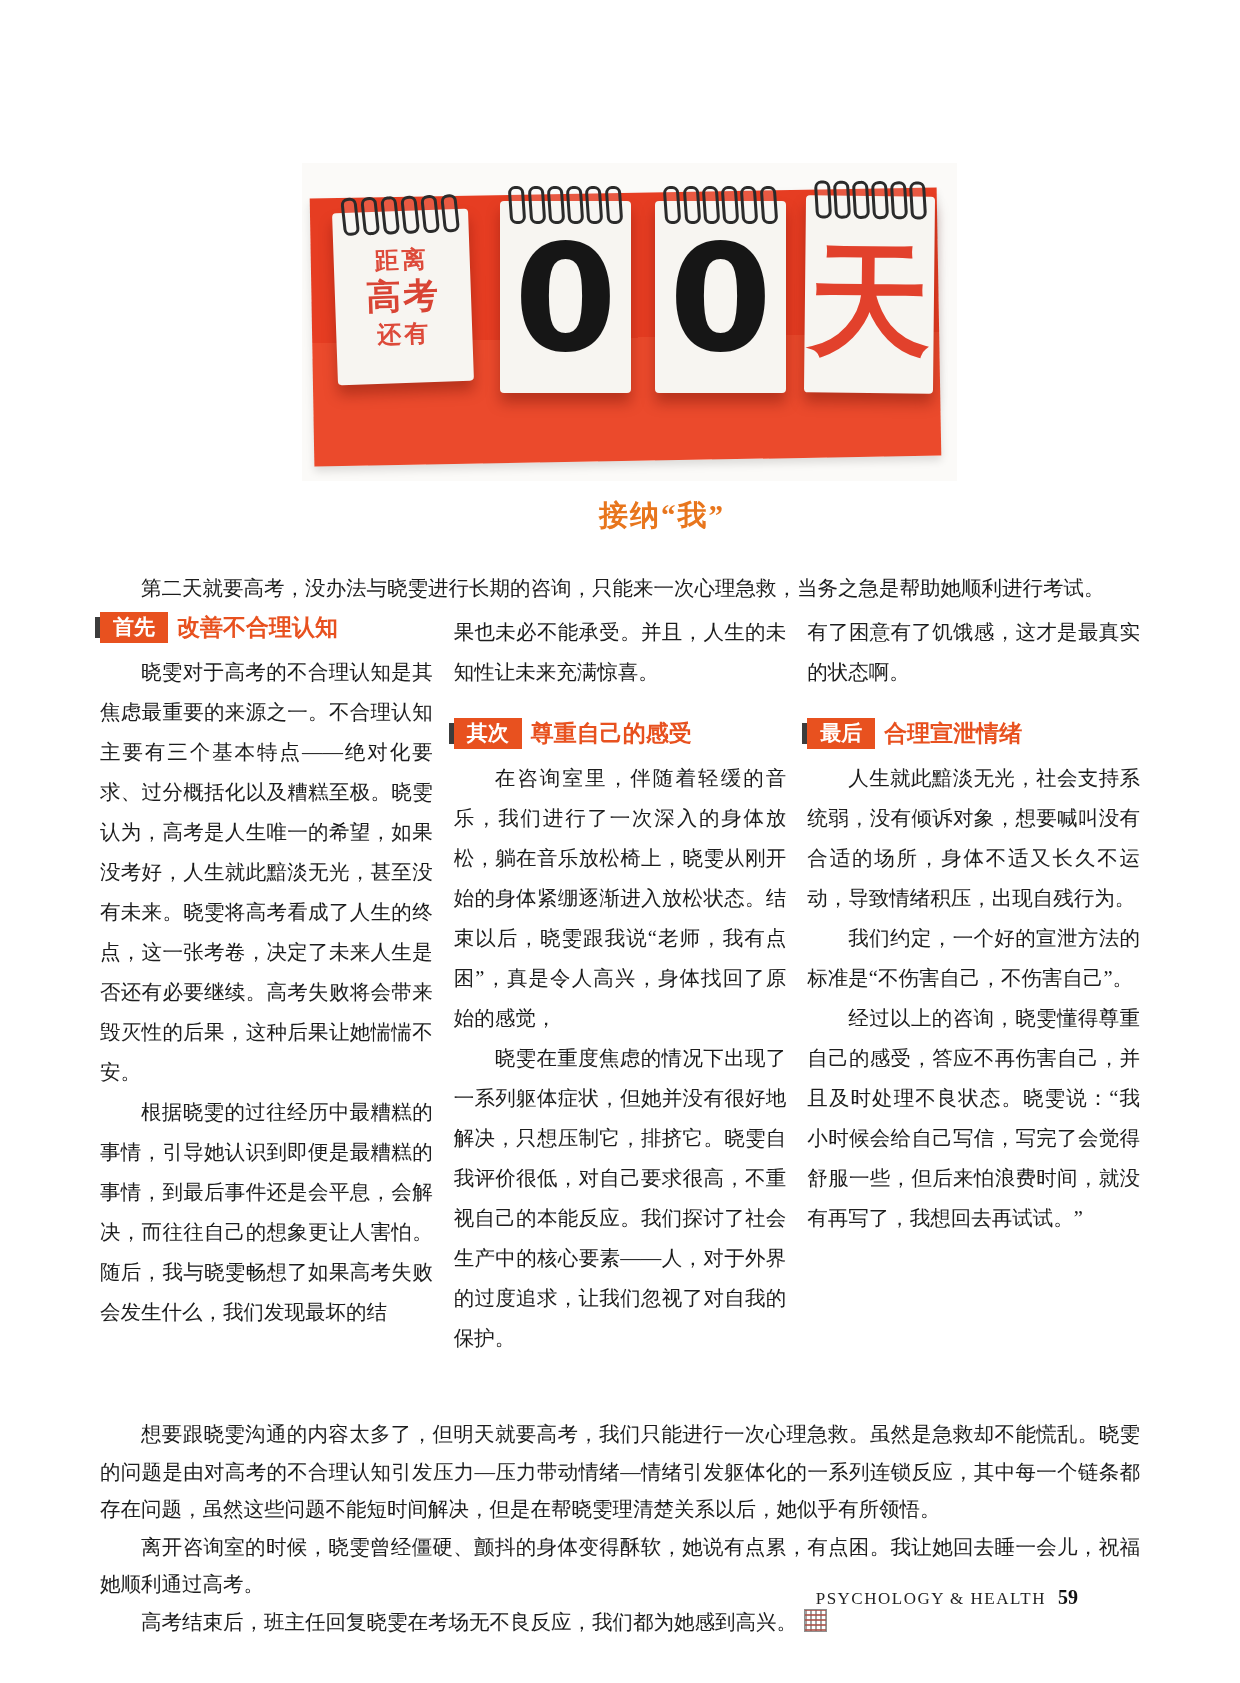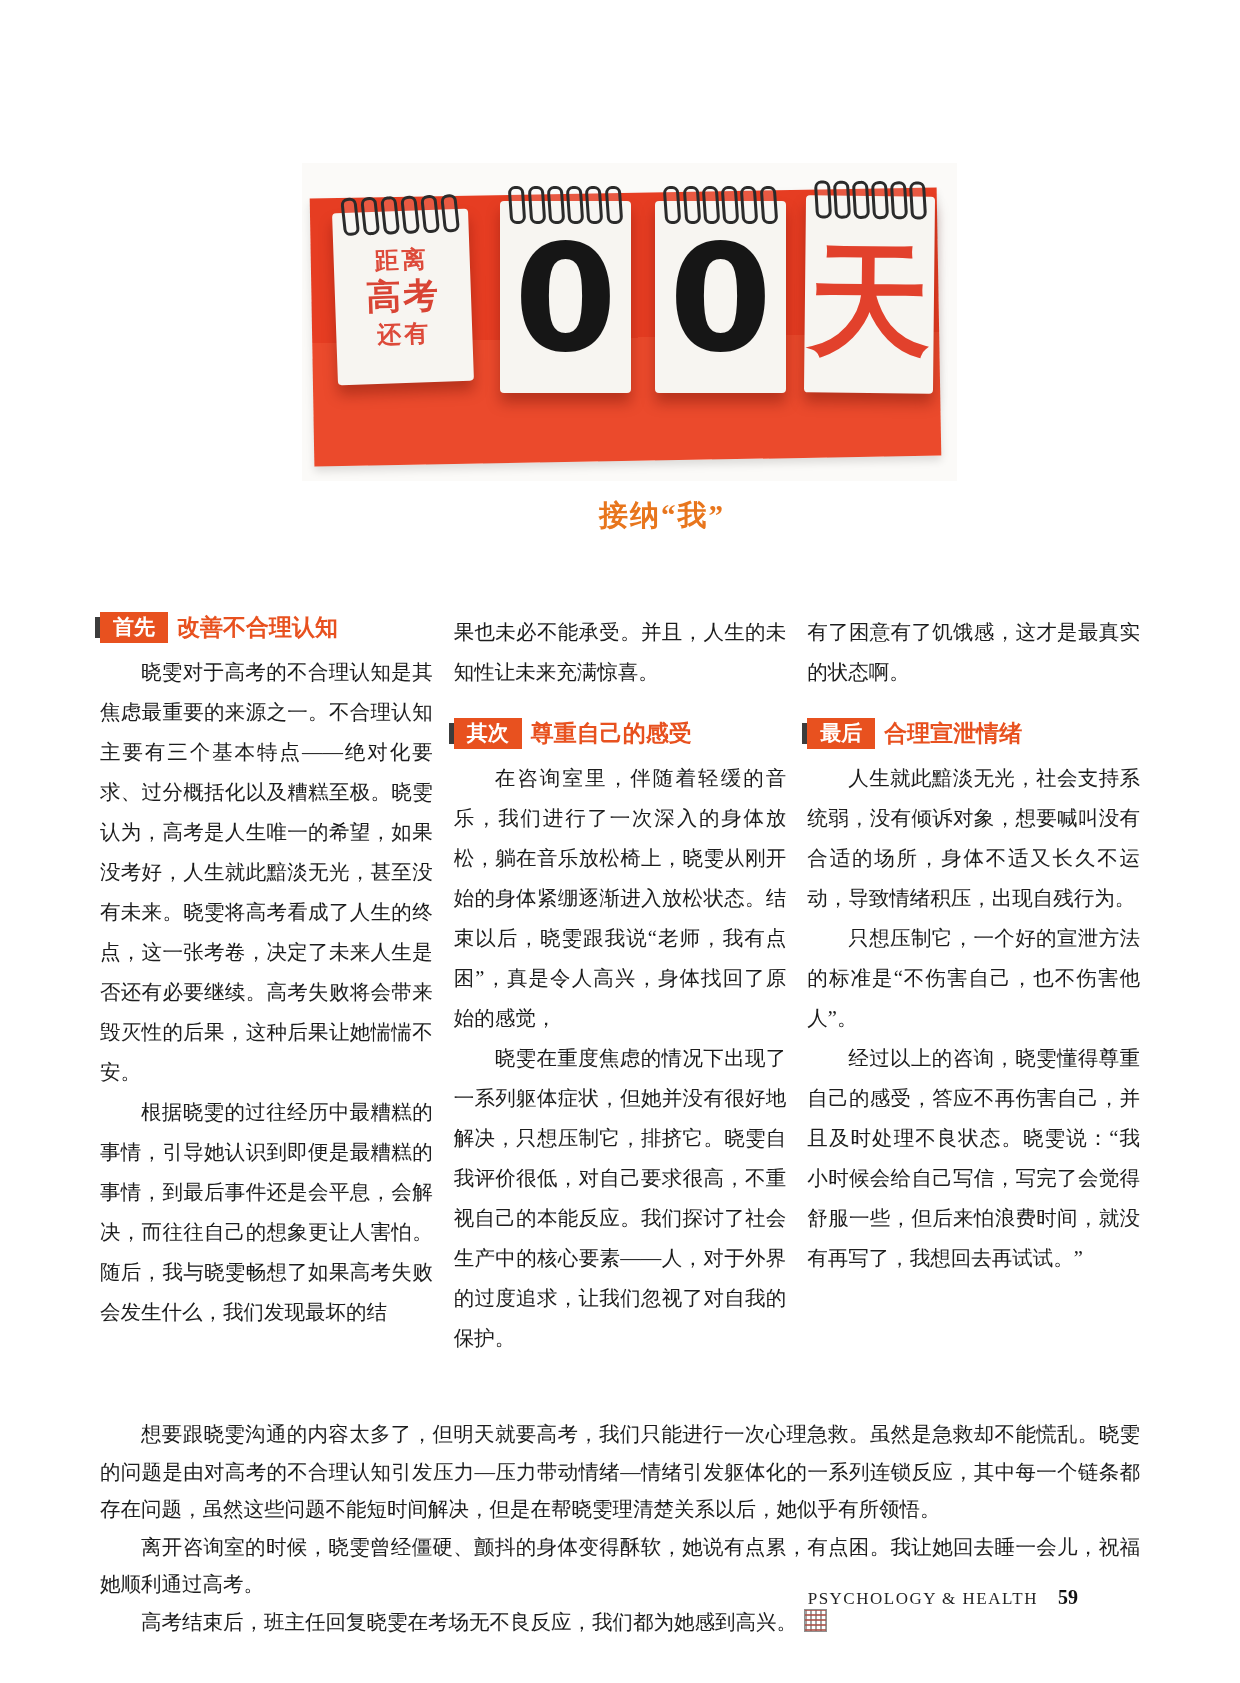--- a/index.html
+++ b/index.html
@@ -53,21 +53,21 @@
 
   
   .bless-body{position:absolute;left:100px;top:1416px;width:1040px;}
   .bpara{margin:0;font-size:20.5px;line-height:37.5px;text-align:justify;text-indent:2em;}
   .end-seal{display:inline-block;width:21px;height:21px;margin-left:7px;vertical-align:-3px;
             border:1px solid #8f8f8f;
             background-image:repeating-linear-gradient(0deg,rgba(170,80,70,.8) 0 2px,transparent 2px 5px),
                              repeating-linear-gradient(90deg,rgba(120,120,120,.7) 0 2px,transparent 2px 5px);}
 
   
-  .footer{position:absolute;right:162px;top:1586px;display:flex;align-items:baseline;gap:20px;}
+  .footer{position:absolute;right:162px;top:1586px;display:flex;align-items:baseline;gap:12px;}
   .journal{font-size:17px;letter-spacing:1.5px;color:#222;}
   .pageno{font-size:20px;font-weight:700;color:#111;text-align:center;}
 </style>
 </head>
 <body>
 
 <div class="page">
 
   <figure class="hero">
     <div class="board"></div>
@@ -119,20 +119,21 @@
           <i></i>
           <i></i>
           <i></i>
           <i></i>
         </span>
       <span class="unit">天</span>
     </div>
   </figure>
 
   <h1 class="sec-title t-accept">接纳“我”</h1>
+  <p class="intro">第二天就要高考，没办法与晓雯进行长期的咨询，只能来一次心理急救，当务之急是帮助她顺利进行考试。</p>
 
   <div class="cols">
 
     <div class="col">
       <h2 class="col-hdr">
         <span class="badge">首先</span>
         <span class="hdr-label">改善不合理认知</span>
       </h2>
       <p class="para indent">晓雯对于高考的不合理认知是其焦虑最重要的来源之一。不合理认知主要有三个基本特点——绝对化要求、过分概括化以及糟糕至极。晓雯认为，高考是人生唯一的希望，如果没考好，人生就此黯淡无光，甚至没有未来。晓雯将高考看成了人生的终点，这一张考卷，决定了未来人生是否还有必要继续。高考失败将会带来毁灭性的后果，这种后果让她惴惴不安。</p>
       <p class="para indent">根据晓雯的过往经历中最糟糕的事情，引导她认识到即便是最糟糕的事情，到最后事件还是会平息，会解决，而往往自己的想象更让人害怕。随后，我与晓雯畅想了如果高考失败会发生什么，我们发现最坏的结</p>
@@ -148,21 +149,21 @@
       <p class="para indent">晓雯在重度焦虑的情况下出现了一系列躯体症状，但她并没有很好地解决，只想压制它，排挤它。晓雯自我评价很低，对自己要求很高，不重视自己的本能反应。我们探讨了社会生产中的核心要素——人，对于外界的过度追求，让我们忽视了对自我的保护。</p>
     </div>
 
     <div class="col">
       <p class="para">有了困意有了饥饿感，这才是最真实的状态啊。</p>
       <h2 class="col-hdr">
         <span class="badge">最后</span>
         <span class="hdr-label">合理宣泄情绪</span>
       </h2>
       <p class="para indent">人生就此黯淡无光，社会支持系统弱，没有倾诉对象，想要喊叫没有合适的场所，身体不适又长久不运动，导致情绪积压，出现自残行为。</p>
-      <p class="para indent">只想压制它，一个好的宣泄方法的标准是“不伤害自己，也不伤害他人”。</p>
+      <p class="para indent">我们约定，一个好的宣泄方法的标准是“不伤害自己，不伤害自己”。</p>
       <p class="para indent">经过以上的咨询，晓雯懂得尊重自己的感受，答应不再伤害自己，并且及时处理不良状态。晓雯说：“我小时候会给自己写信，写完了会觉得舒服一些，但后来怕浪费时间，就没有再写了，我想回去再试试。”</p>
     </div>
 
   </div>
 
   <div class="bless-body">
     <p class="bpara">想要跟晓雯沟通的内容太多了，但明天就要高考，我们只能进行一次心理急救。虽然是急救却不能慌乱。晓雯的问题是由对高考的不合理认知引发压力—压力带动情绪—情绪引发躯体化的一系列连锁反应，其中每一个链条都存在问题，虽然这些问题不能短时间解决，但是在帮晓雯理清楚关系以后，她似乎有所领悟。</p>
     <p class="bpara">离开咨询室的时候，晓雯曾经僵硬、颤抖的身体变得酥软，她说有点累，有点困。我让她回去睡一会儿，祝福她顺利通过高考。</p>
     <p class="bpara"><span>高考结束后，班主任回复晓雯在考场无不良反应，我们都为她感到高兴。</span><span class="end-seal"></span></p>
   </div>

